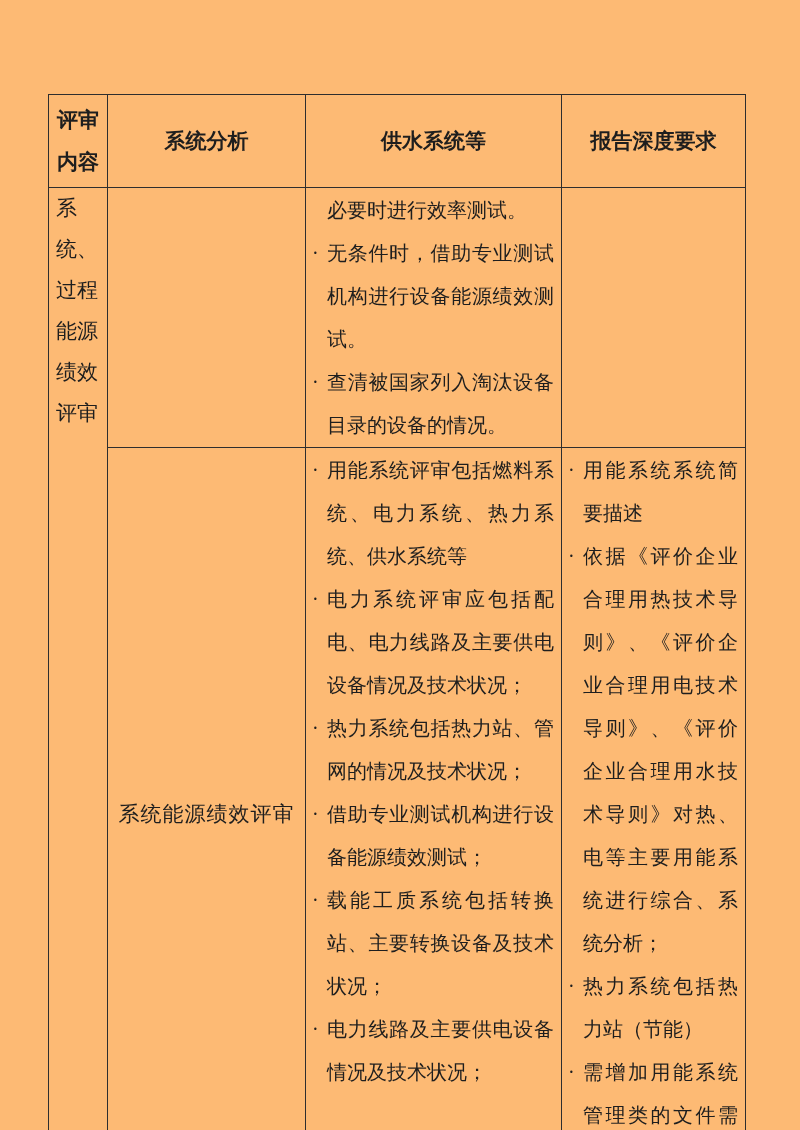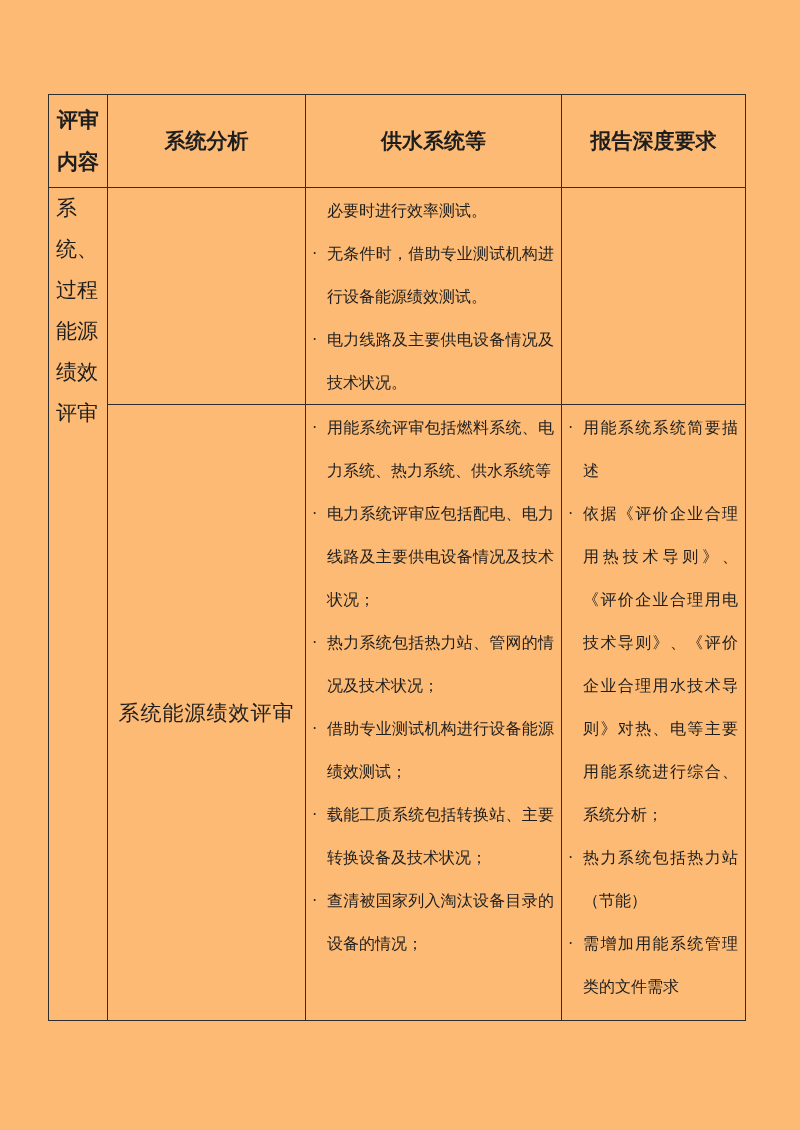--- a/index.html
+++ b/index.html
@@ -61,21 +61,21 @@
     text-align: center;
     font-size: 21px;
     letter-spacing: 1px;
   }
   td.item-cell.v-mid {
     vertical-align: middle;
   }
   
   td.content-cell {
     padding: 1px 7px 0 4px;
-    font-size: 16px;
+    font-size: 20px;
   }
   .bi {
     position: relative;
     padding-left: 17px;
     text-align: justify;
     line-height: 43px;
   }
   .bi .bullet {
     position: absolute;
     left: 2px;
@@ -120,21 +120,21 @@
       <td class="content-cell">
         <div class="bi">
           <span class="item-text">必要时进行效率测试。</span>
         </div>
         <div class="bi">
           <span class="bullet">·</span>
           <span class="item-text">无条件时，借助专业测试机构进行设备能源绩效测试。</span>
         </div>
         <div class="bi">
           <span class="bullet">·</span>
-          <span class="item-text">电力线路及主要供电设备情况及技术状况。</span>
+          <span class="item-text">查清被国家列入淘汰设备目录的设备的情况。</span>
         </div>
       </td>
       <td class="content-cell"></td>
     </tr>
 
     <tr class="row-2">
       <td class="item-cell v-mid">系统能源绩效评审</td>
       <td class="content-cell">
         <div class="bi">
           <span class="bullet">·</span>
@@ -151,21 +151,21 @@
         <div class="bi">
           <span class="bullet">·</span>
           <span class="item-text">借助专业测试机构进行设备能源绩效测试；</span>
         </div>
         <div class="bi">
           <span class="bullet">·</span>
           <span class="item-text">载能工质系统包括转换站、主要转换设备及技术状况；</span>
         </div>
         <div class="bi">
           <span class="bullet">·</span>
-          <span class="item-text">查清被国家列入淘汰设备目录的设备的情况；</span>
+          <span class="item-text">电力线路及主要供电设备情况及技术状况；</span>
         </div>
       </td>
       <td class="content-cell">
         <div class="bi">
           <span class="bullet">·</span>
           <span class="item-text">用能系统系统简要描述</span>
         </div>
         <div class="bi">
           <span class="bullet">·</span>
           <span class="item-text">依据《评价企业合理用热技术导则》、《评价企业合理用电技术导则》、《评价企业合理用水技术导则》对热、电等主要用能系统进行综合、系统分析；</span>

